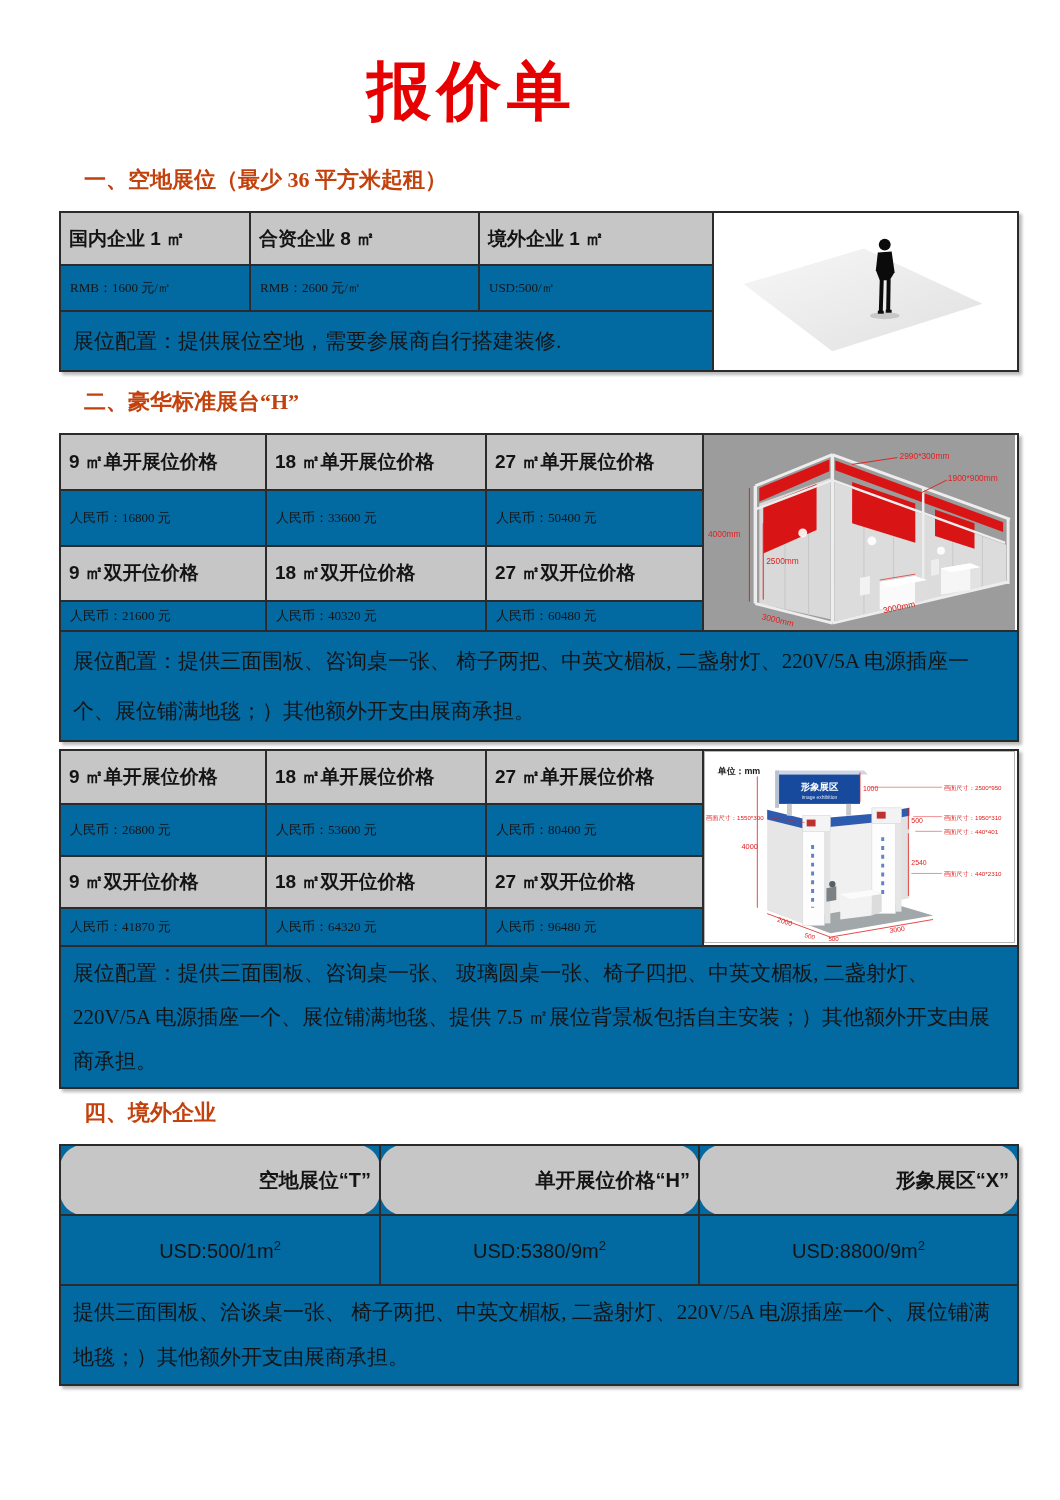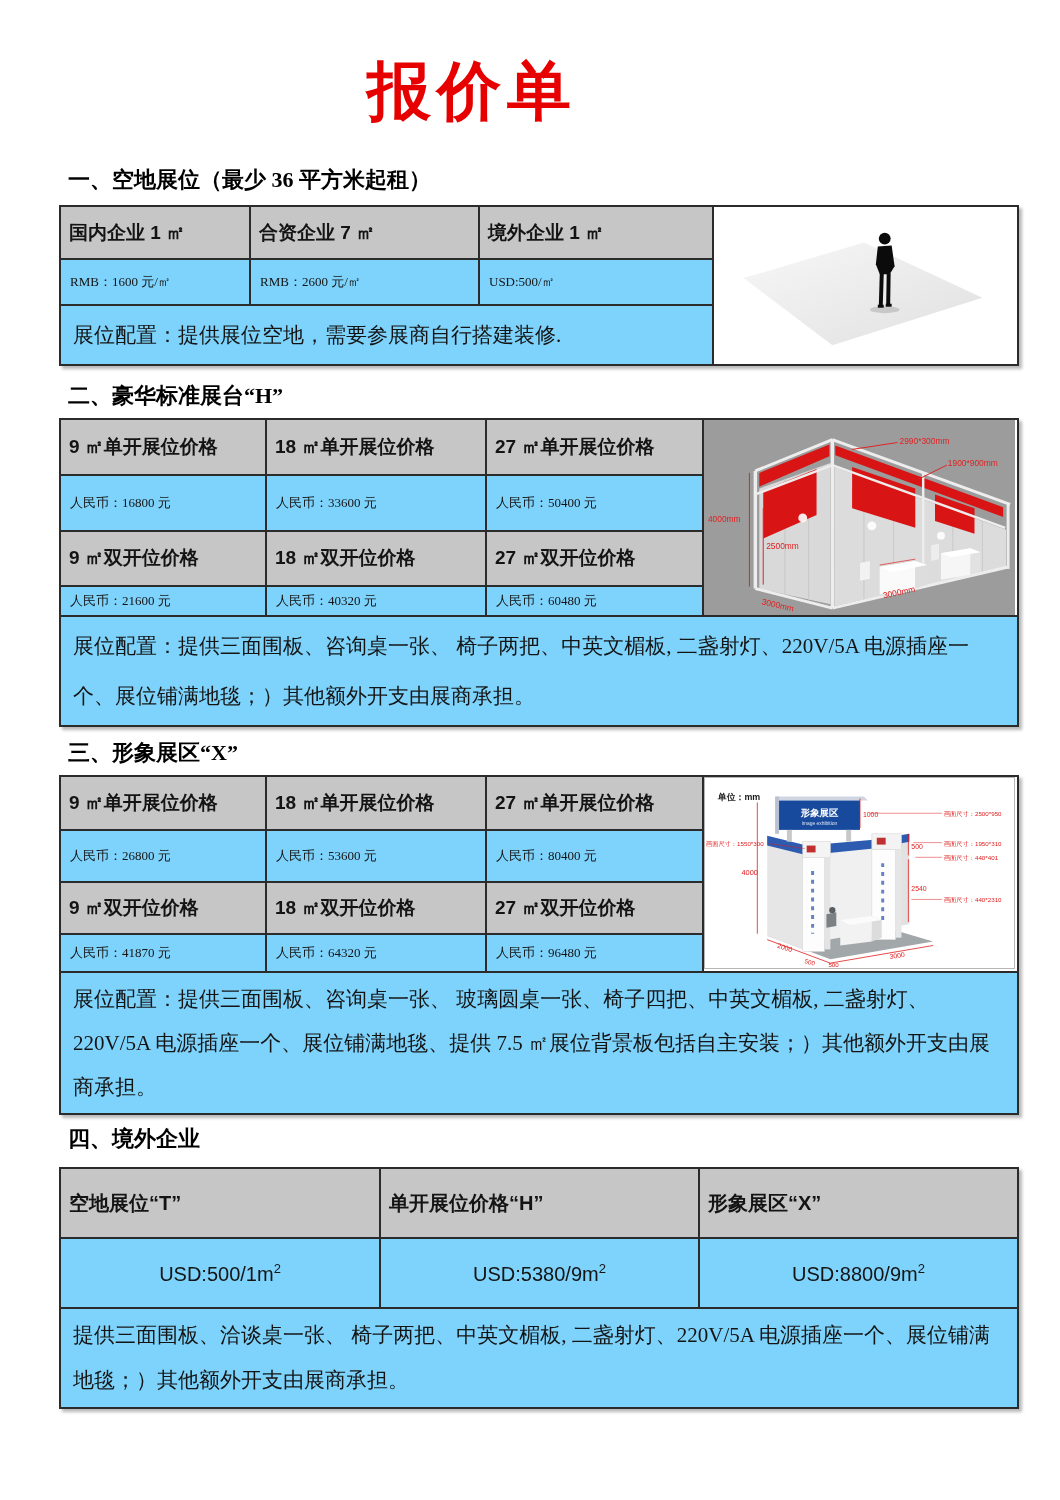--- a/index.html
+++ b/index.html
@@ -1,41 +1,41 @@
 <!DOCTYPE html>
 <html><head>
 <meta charset="utf-8">
 <style>
   html,body{margin:0;padding:0;background:#ffffff;}
   body{width:1060px;height:1500px;font-family:"Liberation Serif",serif;color:#141414;overflow:hidden;}
   .page{position:relative;width:1060px;height:1500px;background:#fff;}
   .content{margin-left:59px;width:958px;}
   .doc-title{width:958px;text-align:center;position:relative;left:-66px;padding-top:48px;
     font-family:"Liberation Sans",sans-serif;font-weight:bold;font-size:64px;letter-spacing:6px;color:#e60000;}
-  .sec-heading{font-family:"Liberation Serif",serif;font-weight:bold;font-size:22px;color:#000000;margin:0;padding-left:9px;}
+  .sec-heading{font-family:"Liberation Serif",serif;font-weight:bold;font-size:22px;color:#c2410c;margin:16px;padding-left:9px;}
   .sh1{margin-top:30px;}
   .sh2{margin-top:15px;}
   .sh3{margin-top:11px;}
   .sh4{margin-top:9px;}
   table.qtable{border-collapse:collapse;table-layout:fixed;width:958px;
-    box-shadow:3px 3px 3px rgba(0,0,0,0.28);background:#7dd3fc;}
+    box-shadow:3px 3px 3px rgba(0,0,0,0.28);background:#0369a1;}
   .t1{margin-top:10px;}
   .t2{margin-top:7px;}
   .t3{margin-top:7px;}
   .t4{margin-top:13px;}
   td{border:2px solid #2b2b2b;overflow:hidden;}
   td.hd{background:#c6c6c6;font-family:"Liberation Sans",sans-serif;font-weight:bold;font-size:19px;padding:0 8px;}
   td.val{font-size:13px;padding:0 9px;}
   td.note{font-size:21px;padding:4px 12px;vertical-align:middle;}
   .note-lh50{line-height:50px;}
   .note-lh44{line-height:44px;}
   .note-lh47{line-height:45px;margin-left:12px;}
   td.imgcell{padding:0;background:#fff;vertical-align:top;}
   td.imgcell svg{display:block;}
-  .t4 td.hd{text-align:left;font-size:20px;}
+  .t4 td.hd{text-align:right;font-size:20px;border-radius:23px;}
   .t4 td.val{text-align:center;font-family:"Liberation Sans",sans-serif;font-size:20px;}
   .t4 td.val sup{font-size:13px;}
   text{font-family:"Liberation Sans",sans-serif;}
 </style>
 </head>
 <body>
 
 <div class="page">
   <div class="content">
 
@@ -45,21 +45,21 @@
     <table class="qtable t1">
       <colgroup>
           <col style="width:190px">
           <col style="width:229px">
           <col style="width:234px">
           <col style="width:305px">
         </colgroup>
       <tbody>
           <tr style="height:53px">
         <td class="hd">国内企业 1 ㎡</td>
-        <td class="hd">合资企业 7 ㎡</td>
+        <td class="hd">合资企业 8 ㎡</td>
         <td class="hd">境外企业 1 ㎡</td>
         <td class="imgcell" rowspan="3">
           <svg width="301" height="155" viewBox="0 0 305 157" preserveAspectRatio="none">
             <defs>
               <linearGradient id="fg" x1="0" y1="0" x2="1" y2="1">
                 <stop offset="0" stop-color="#f7f7f7"></stop>
                     <stop offset="1" stop-color="#e0e0e0"></stop>
               </linearGradient>
             </defs>
             <rect x="0" y="0" width="305" height="157" fill="#ffffff"></rect>
@@ -177,21 +177,20 @@
         <td class="val">人民币：21600 元</td>
         <td class="val">人民币：40320 元</td>
         <td class="val">人民币：60480 元</td>
       </tr>
       <tr style="height:96px">
         <td class="note note-lh50" colspan="4">展位配置：提供三面围板、咨询桌一张、 椅子两把、中英文楣板, 二盏射灯、220V/5A 电源插座一个、展位铺满地毯；）其他额外开支由展商承担。</td>
       </tr>
     </tbody>
       </table>
 
-    <h2 class="sec-heading sh3">三、形象展区“X”</h2>
     <table class="qtable t3">
       <colgroup>
           <col style="width:206px">
           <col style="width:220px">
           <col style="width:217px">
           <col style="width:315px">
         </colgroup>
       <tbody>
           <tr style="height:54px">
         <td class="hd">9 ㎡单开展位价格</td>

